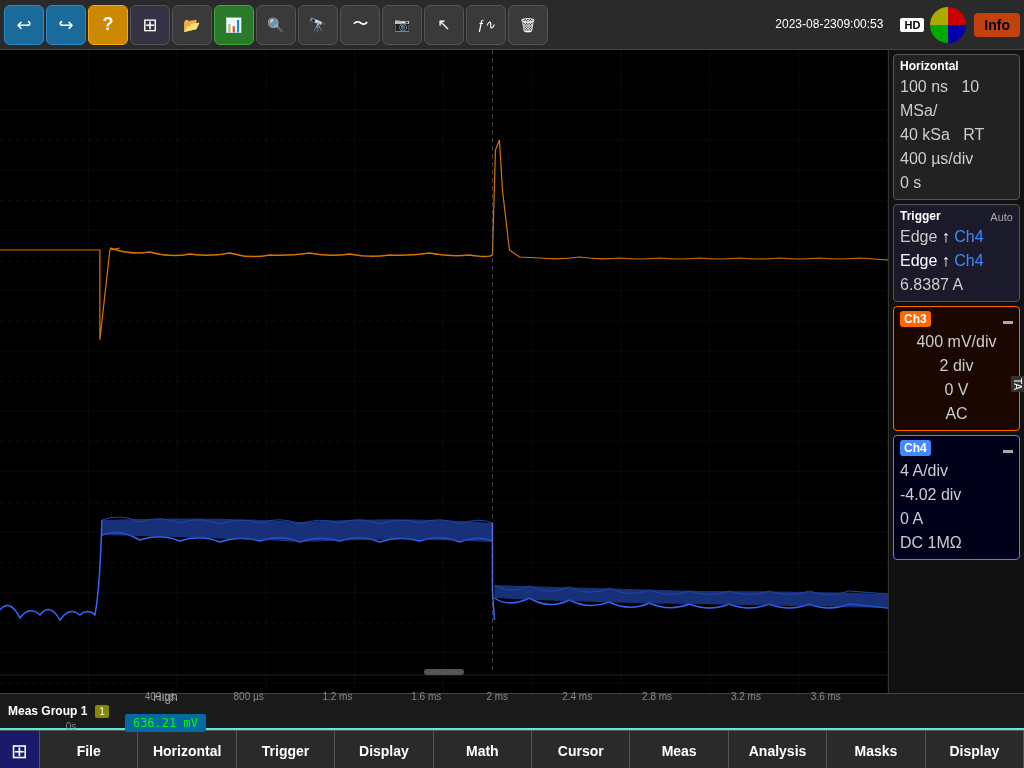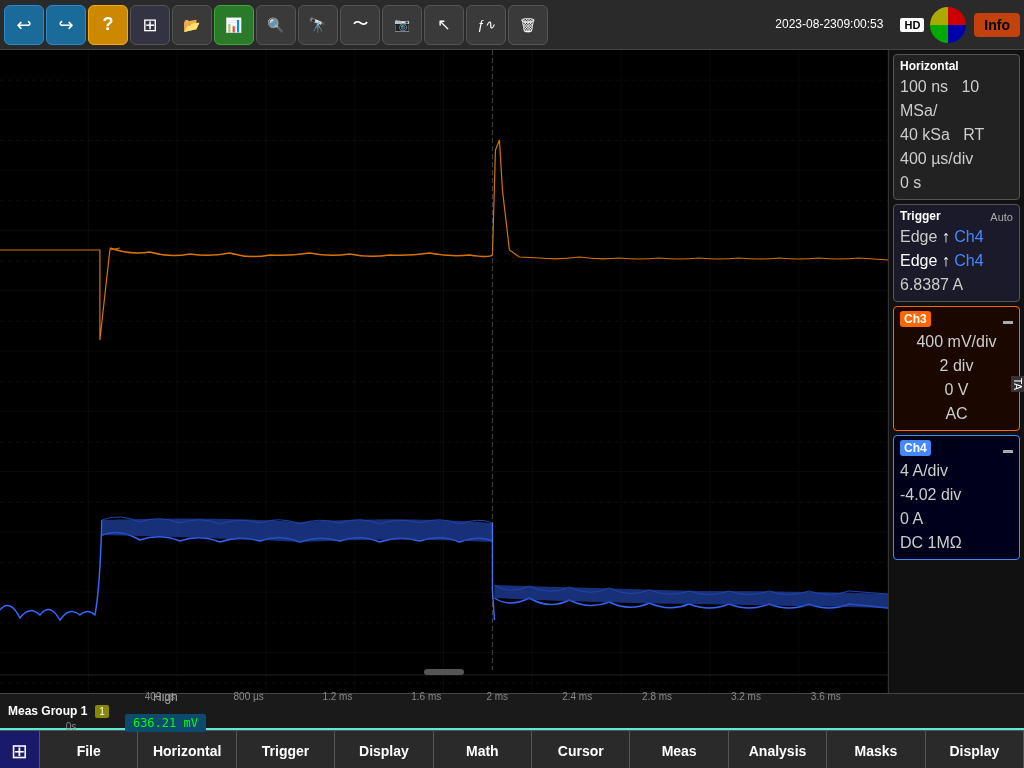--- a/index.html
+++ b/index.html
@@ -251,21 +251,21 @@
       align-items: center;
       gap: 10px;
       margin-left: 8px;
       flex-direction: column;
     }
     .meas-label {
       color: #aaa;
       font-size: 12px;
     }
     .meas-value {
-      background: #0c4a6e;
+      background: #0369a1;
       color: #00ff00;
       font-size: 12px;
       padding: 2px 8px;
       border-radius: 2px;
       font-family: monospace;
     }
 
     
     #menu-bar {
       height: 40px;

